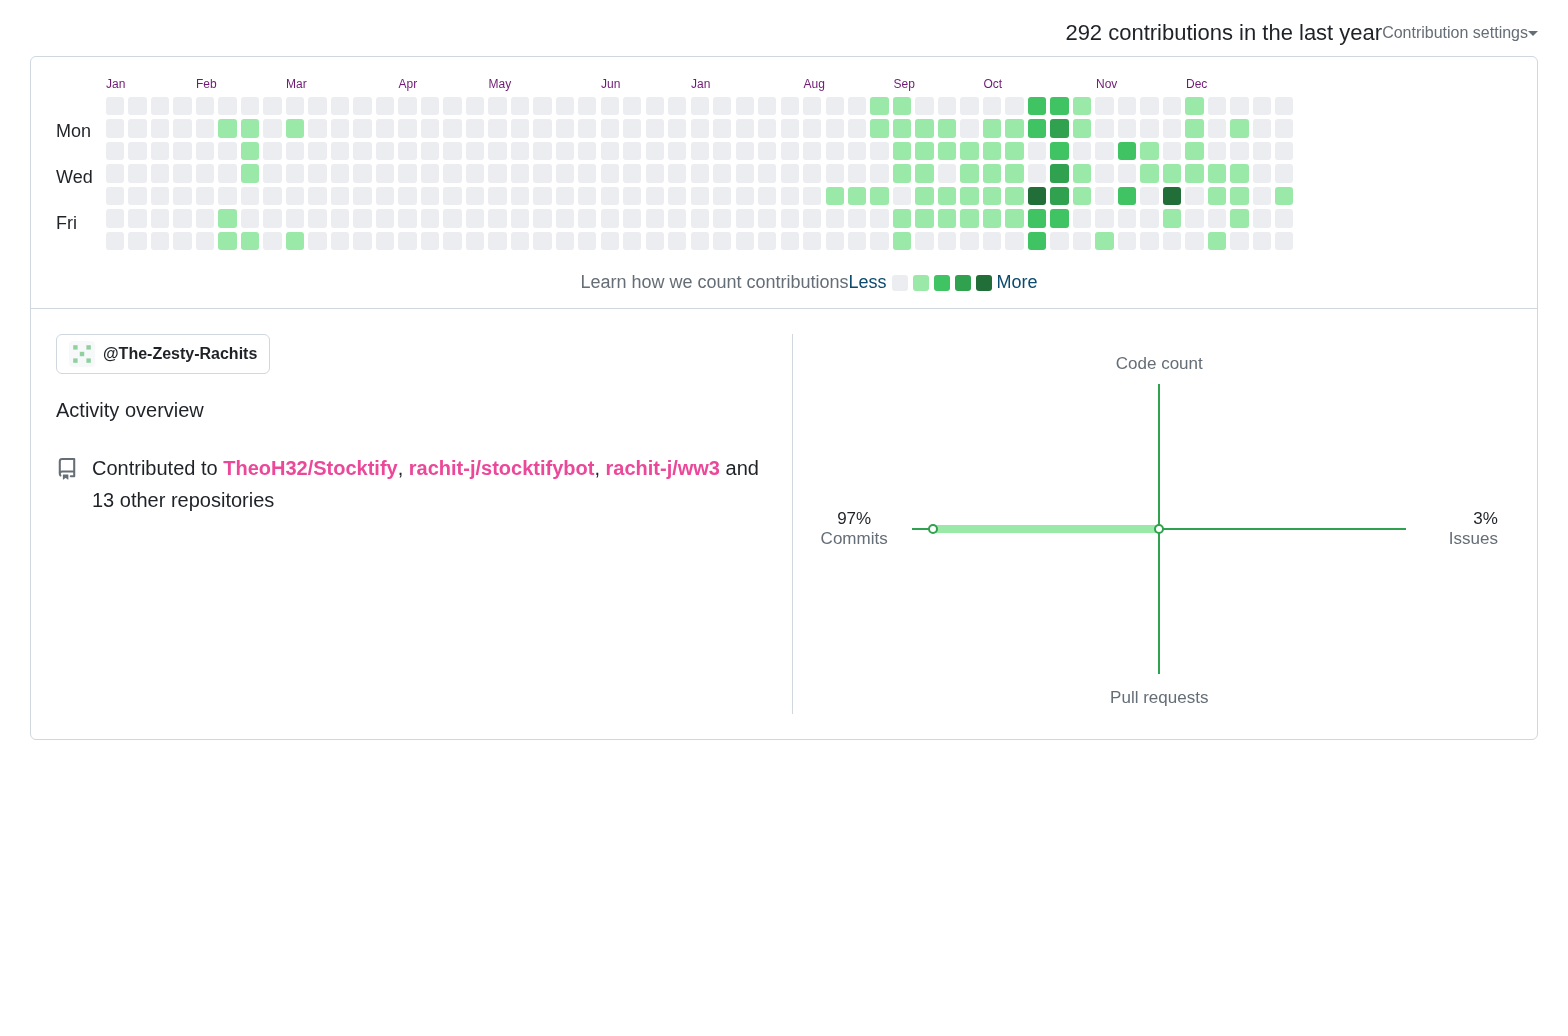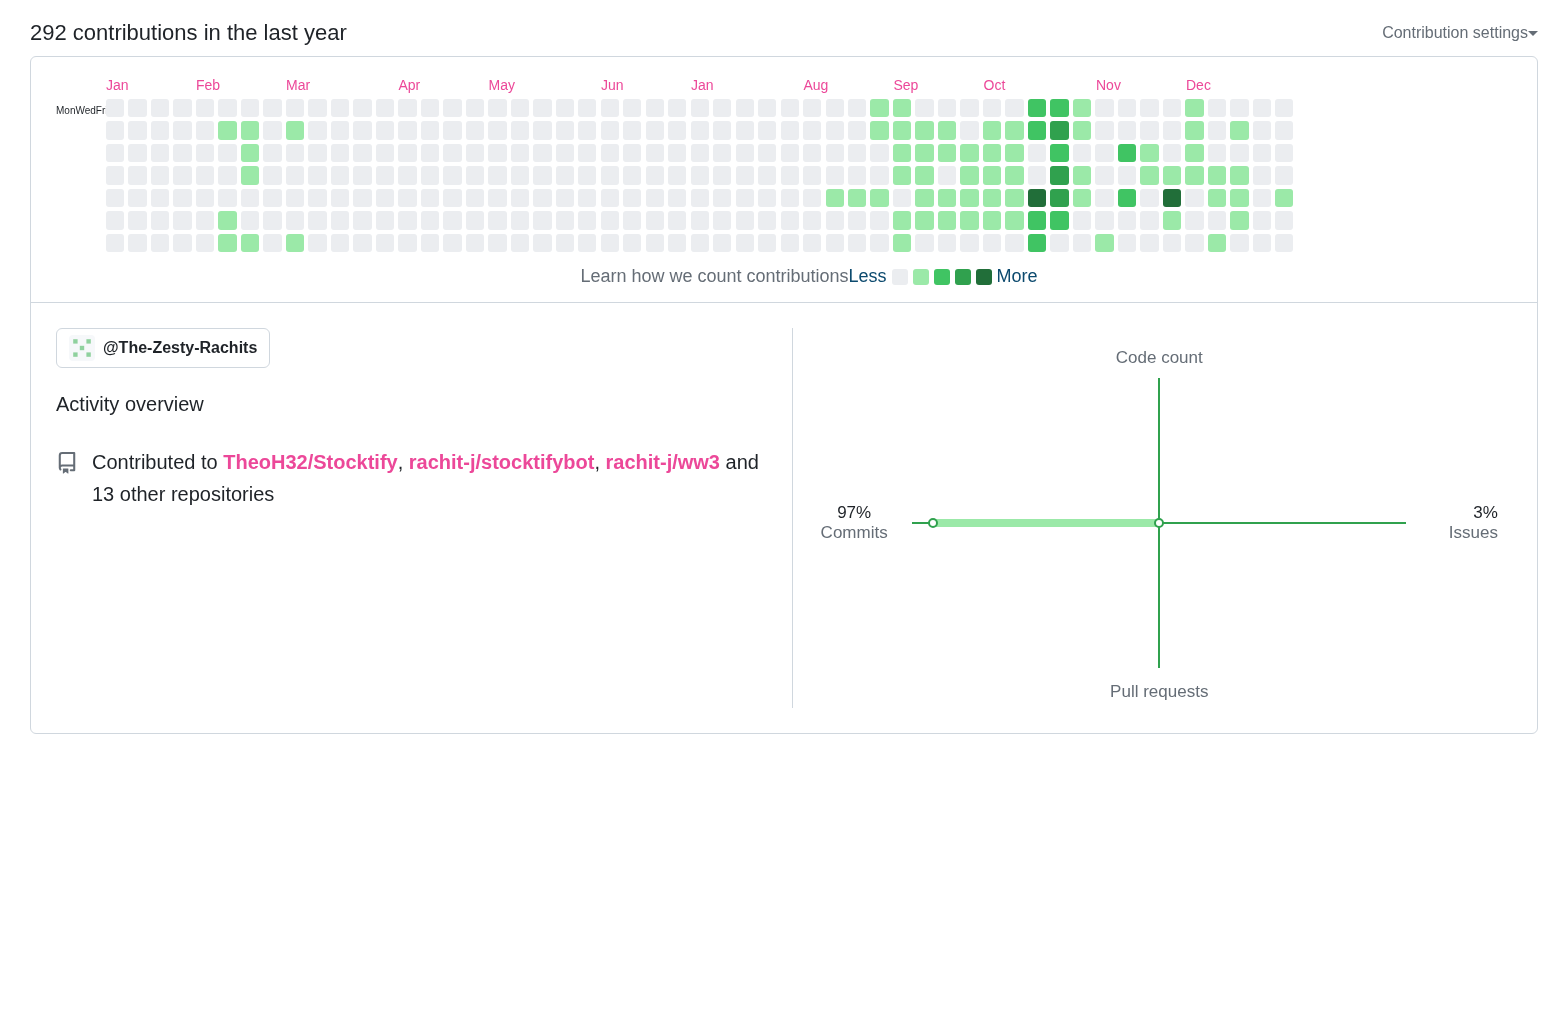--- a/index.html
+++ b/index.html
@@ -4,21 +4,21 @@
 <style>
   * { box-sizing: border-box; margin: 0; padding: 0; }
   body {
     font-family: -apple-system, BlinkMacSystemFont, "Segoe UI", Helvetica, Arial, sans-serif;
     color: #1f2328;
     background: #ffffff;
     padding: 20px 30px;
   }
   .header-row {
     display: flex;
-    justify-content: space-between;
+    justify-content: flex-end;
     align-items: center;
     margin-bottom: 10px;
   }
   .contrib-title {
     font-size: 22px;
     font-weight: 400;
     color: #1f2328;
   }
   .settings-link {
     color: #656d76;
@@ -46,32 +46,32 @@
     display: flex;
     flex-direction: column;
   }
   .month-row {
     display: flex;
     margin-left: 50px;
     gap: 0;
     margin-bottom: 6px;
   }
   .month-label {
-    font-size: 14px;
-    color: #ec4899;
+    font-size: 12px;
+    color: #701a75;
     text-align: left;
   }
   .grid-wrap {
     display: flex;
   }
   .day-labels {
     display: flex;
-    flex-direction: row;
+    flex-direction: column;
     width: 50px;
-    font-size: 10px;
+    font-size: 18px;
     color: #1f2328;
   }
   .day-labels div {
     height: 23px;
     line-height: 23px;
   }
   .weeks {
     display: flex;
     gap: 4.2px;
   }

